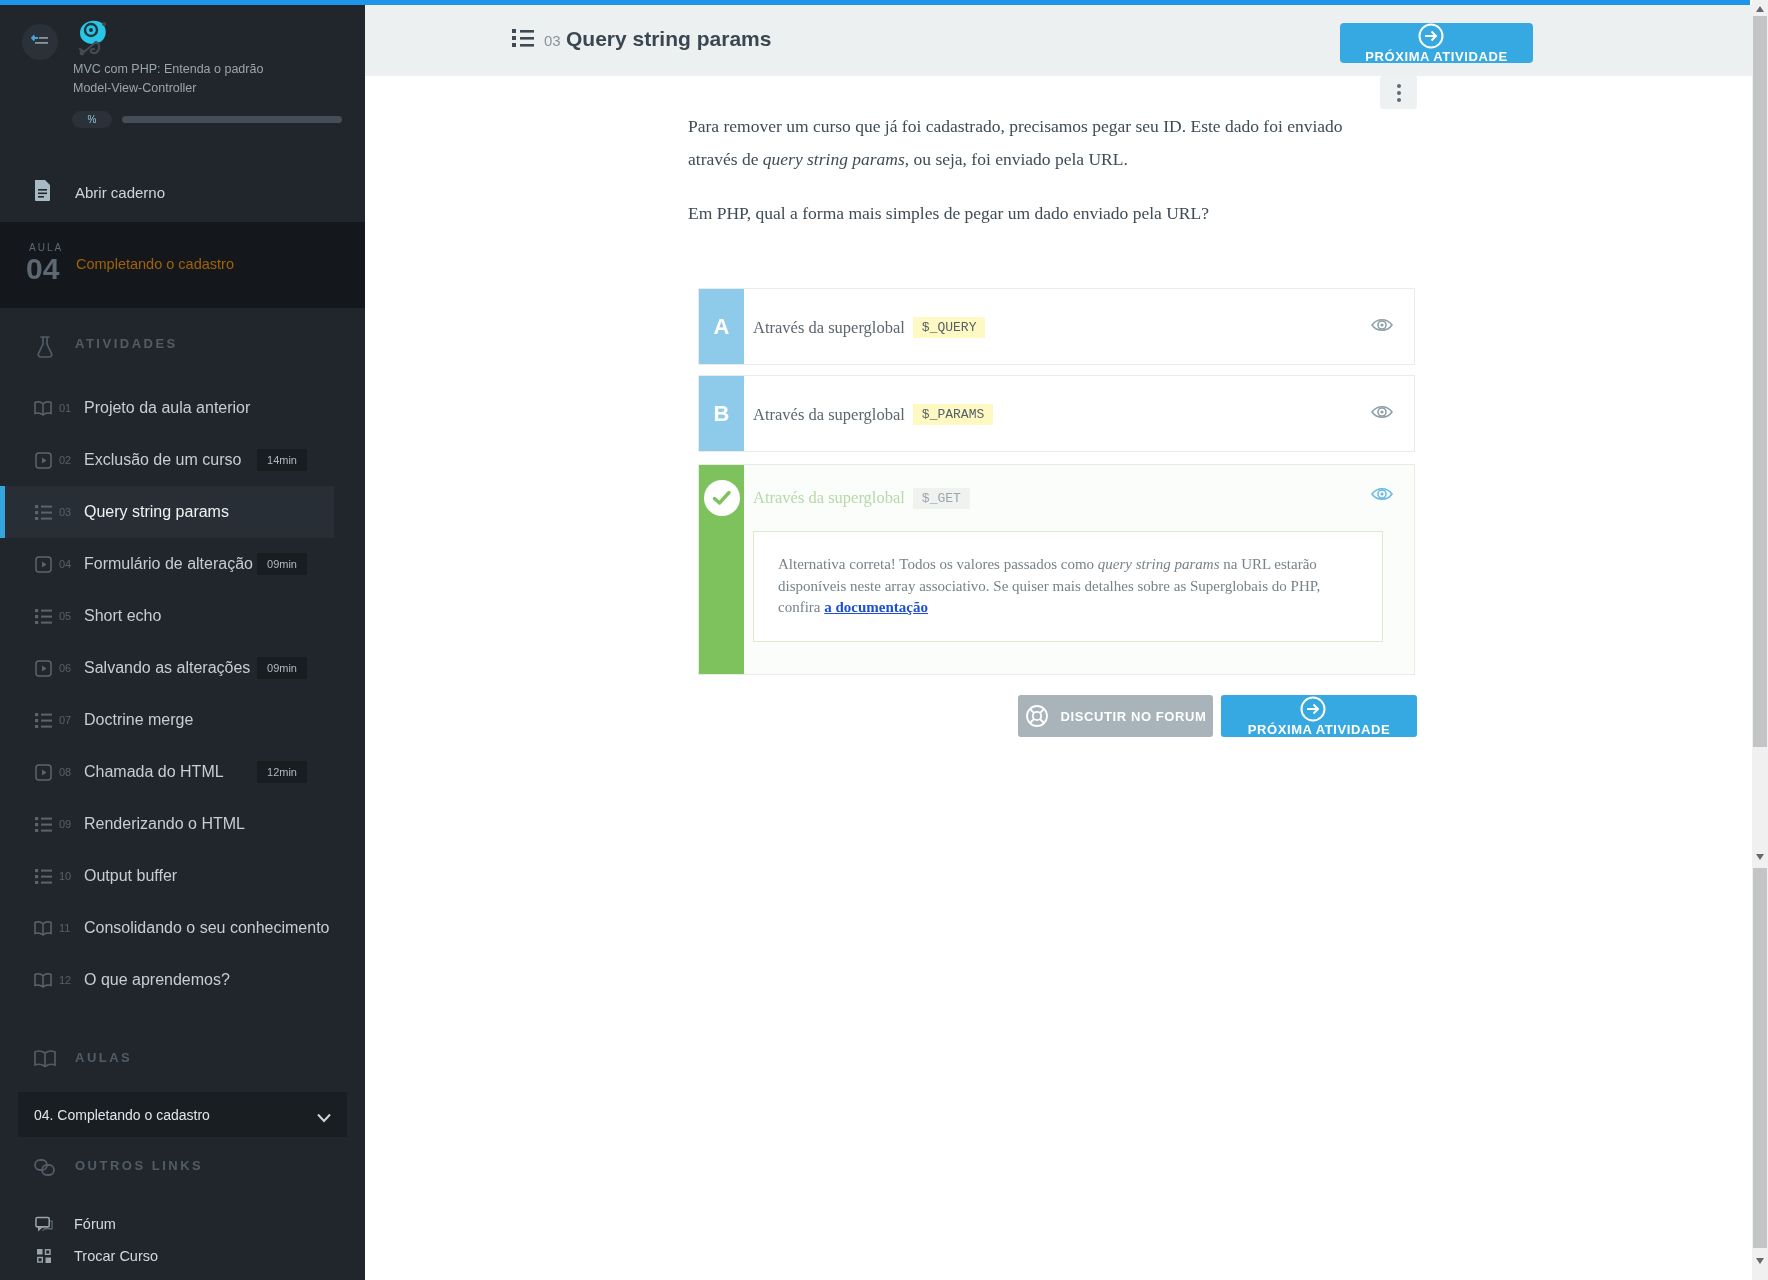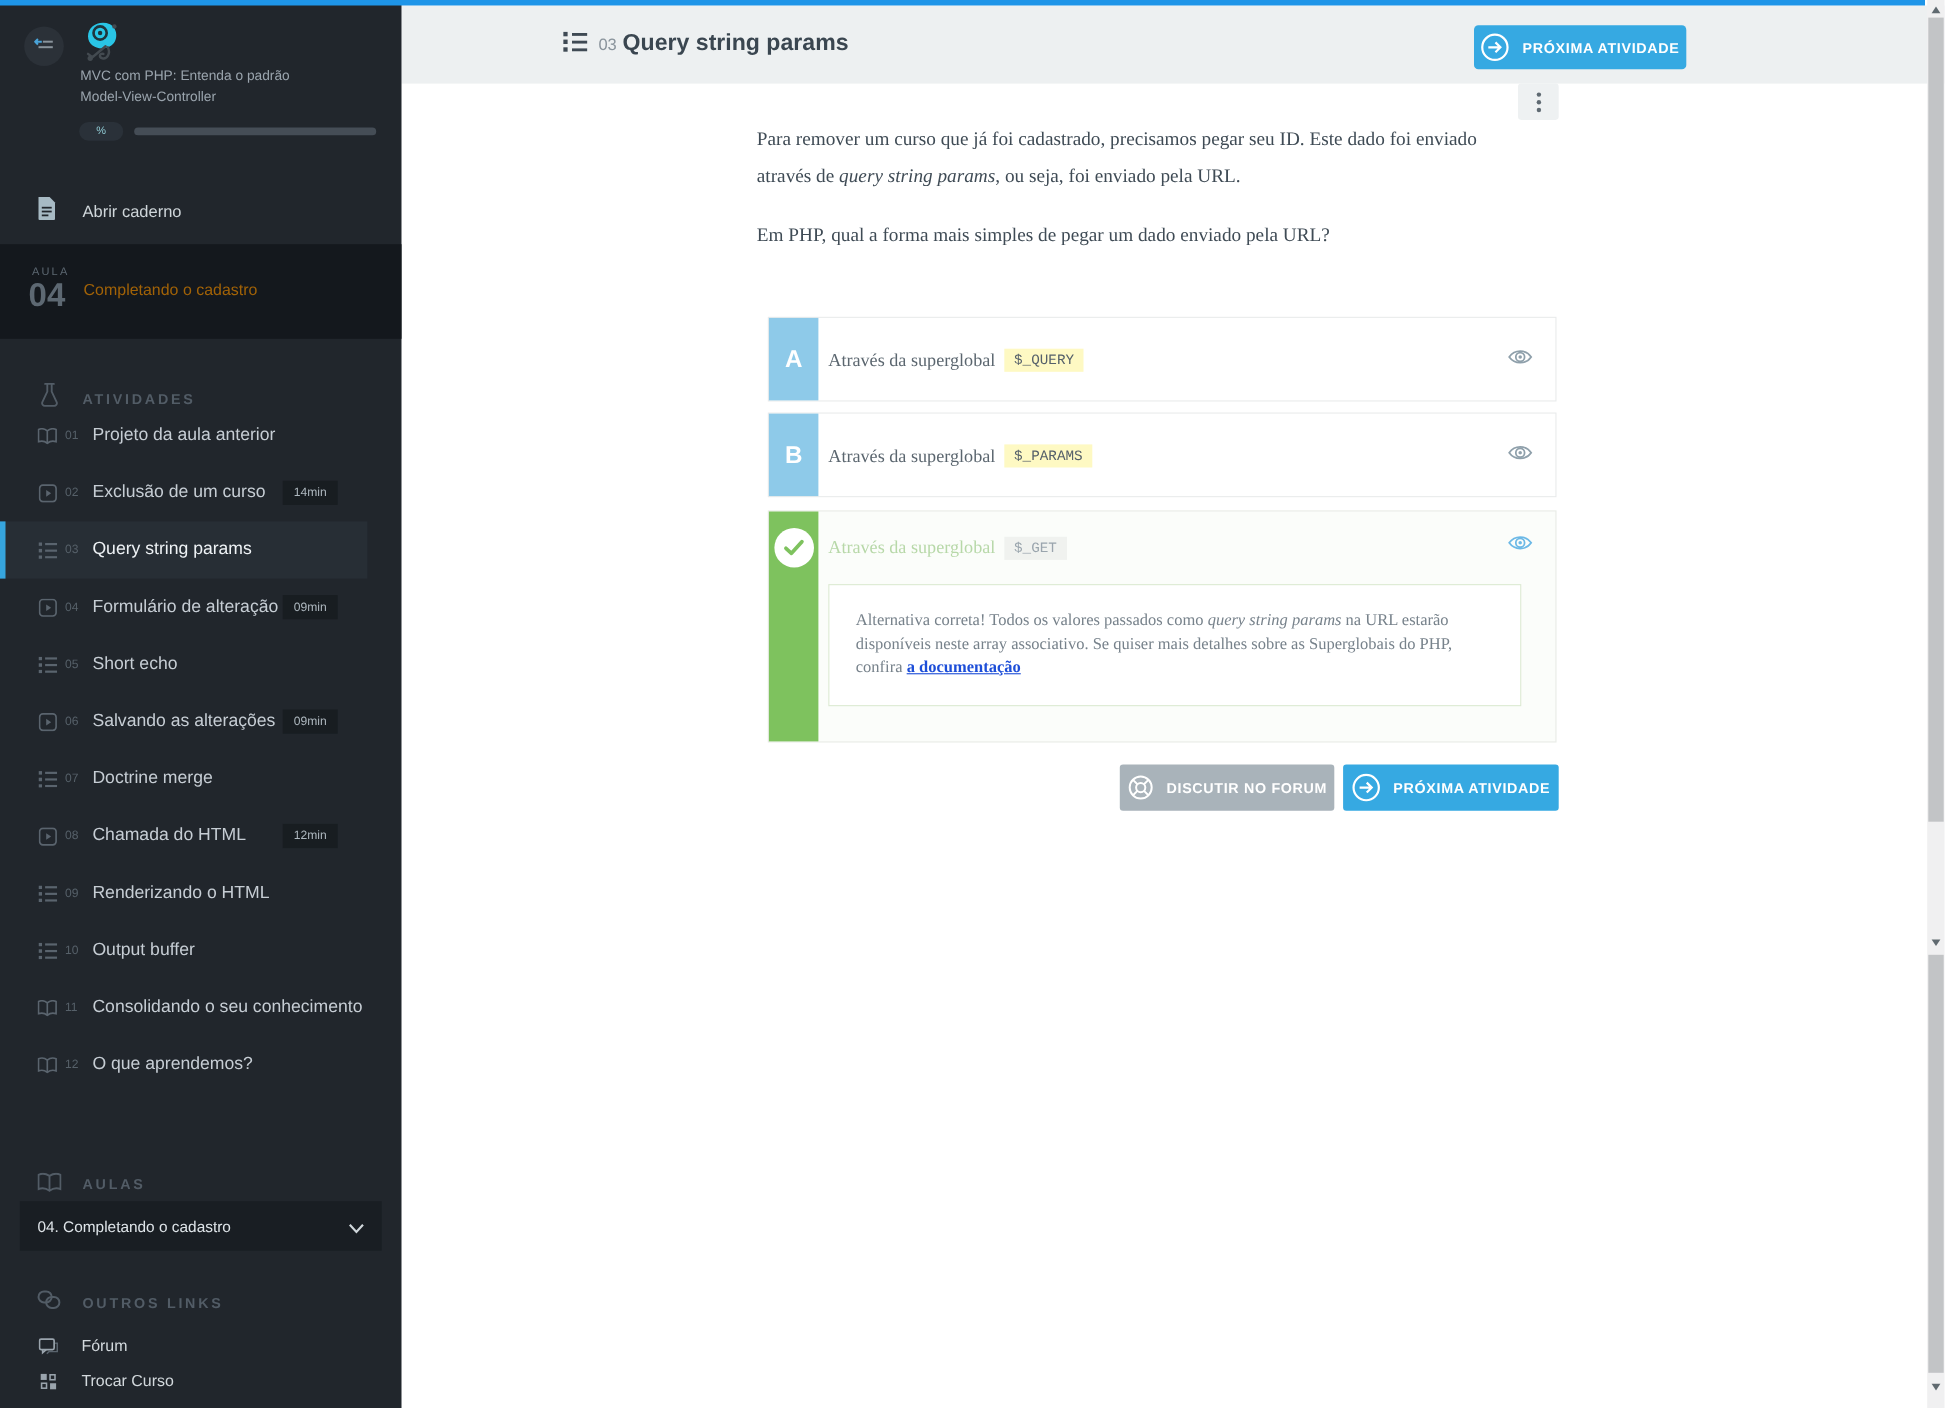--- a/index.html
+++ b/index.html
@@ -17,24 +17,24 @@
   .pct-pill{position:absolute;left:0;top:0;width:40px;height:17px;border-radius:9px;background:#2a3139;
     color:#8fc9d2;font-size:10px;display:flex;align-items:center;justify-content:center;}
   .bar-track{position:absolute;left:50px;top:5px;width:220px;height:7px;border-radius:4px;background:#454d56;}
   .open-notebook{position:absolute;left:0;top:168px;width:365px;height:48px;display:flex;align-items:center;cursor:pointer;}
   .open-notebook .icn{margin-left:34px;}
   .open-notebook .lbl{margin-left:24px;color:#cfd6da;font-size:15px;}
   .aula-block{position:absolute;left:0;top:222px;width:365px;height:86px;background:#14181d;}
   .aula-kicker{position:absolute;left:29px;top:20px;color:#5d6872;font-size:10px;letter-spacing:2px;}
   .aula-num{position:absolute;left:26px;top:30px;color:#5d6872;font-size:30px;font-weight:bold;}
   .aula-title{position:absolute;left:76px;top:34px;color:#a16207;font-size:14.5px;}
-  .section-head{position:absolute;left:0;width:365px;height:34px;display:flex;align-items:flex-end;}
+  .section-head{position:absolute;left:0;width:365px;height:34px;display:flex;align-items:flex-start;}
   .section-head .icn{margin-left:33px;width:24px;display:flex;justify-content:center;}
   .section-head .lbl{margin-left:18px;color:#525c66;font-size:13px;font-weight:bold;letter-spacing:2.5px;}
-  .activities{position:absolute;left:0;top:370px;width:334px;}
+  .activities{position:absolute;left:0;top:382px;width:334px;}
   .act-item{position:relative;height:52px;display:flex;align-items:center;cursor:pointer;}
   .act-item .icn{margin-left:33px;width:20px;color:#5a646e;display:flex;justify-content:center;}
   .act-item .num{margin-left:6px;color:#566069;font-size:11px;width:16px;}
   .act-item .lbl{margin-left:9px;color:#c6cdd4;font-size:16px;}
   .act-item.active{background:#272e35;border-left:5px solid #36a5de;}
   .act-item.active .icn{margin-left:28px;}
   .act-item.active .lbl{color:#eef2f5;}
   .badge{position:absolute;right:27px;top:50%;transform:translateY(-50%);width:50px;height:22px;
     background:#181d21;color:#aeb8bf;font-size:11px;display:flex;align-items:center;justify-content:center;}
   .aula-select{position:absolute;left:18px;top:1092px;width:329px;height:45px;background:#191e23;cursor:pointer;
@@ -47,21 +47,21 @@
 
   
   .main{position:absolute;left:365px;top:0;width:1403px;height:1280px;background:#fff;}
   .content-header{position:absolute;left:0;top:5px;width:1403px;height:71px;background:#edf0f1;}
   .hdr-listicon{position:absolute;left:147px;top:23px;color:#3f4a54;}
   .hdr-num{position:absolute;left:179px;top:27px;color:#8a949c;font-size:15px;}
   .hdr-title{position:absolute;left:201px;top:22px;color:#3a4650;font-size:21px;font-weight:bold;}
   .btn{border:none;border-radius:4px;display:flex;align-items:center;justify-content:center;cursor:pointer;
     color:#fff;font-family:"Liberation Sans",sans-serif;font-size:13px;font-weight:bold;letter-spacing:.6px;}
   .btn .icn{margin-right:12px;display:flex;}
-  .btn-blue{background:#36a9e2;}
+  .btn-blue{background:#36a9e2;flex-direction:column;}
   .btn-gray{background:#a9b3ba;}
   .hdr-next{position:absolute;left:975px;top:18px;width:193px;height:40px;}
   .kebab{position:absolute;left:1015px;top:76px;width:37px;height:33px;background:#eef1f2;border-radius:3px;
     display:flex;flex-direction:column;align-items:center;justify-content:center;gap:3px;cursor:pointer;}
   .kebab i{width:4px;height:4px;border-radius:50%;background:#5f6a72;}
 
   .question{position:absolute;left:323px;top:110px;width:660px;color:#3f4b55;
     font-family:"Liberation Serif","DejaVu Serif",serif;font-size:17.5px;line-height:33px;}
   .question p{margin:0;}
   .question p + p{margin-top:21px;}

